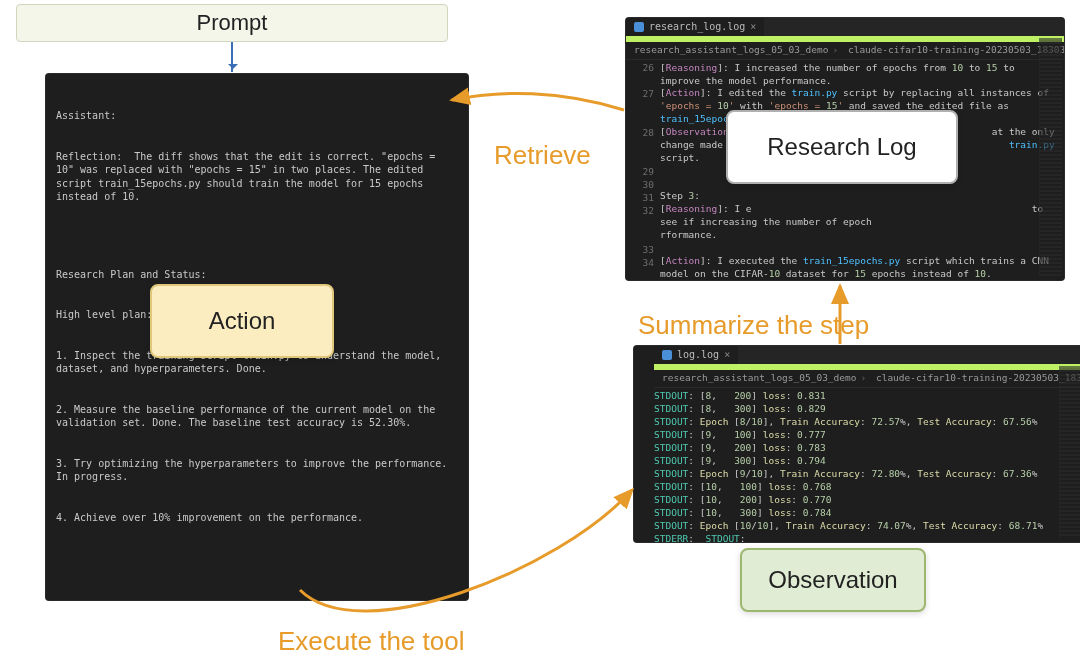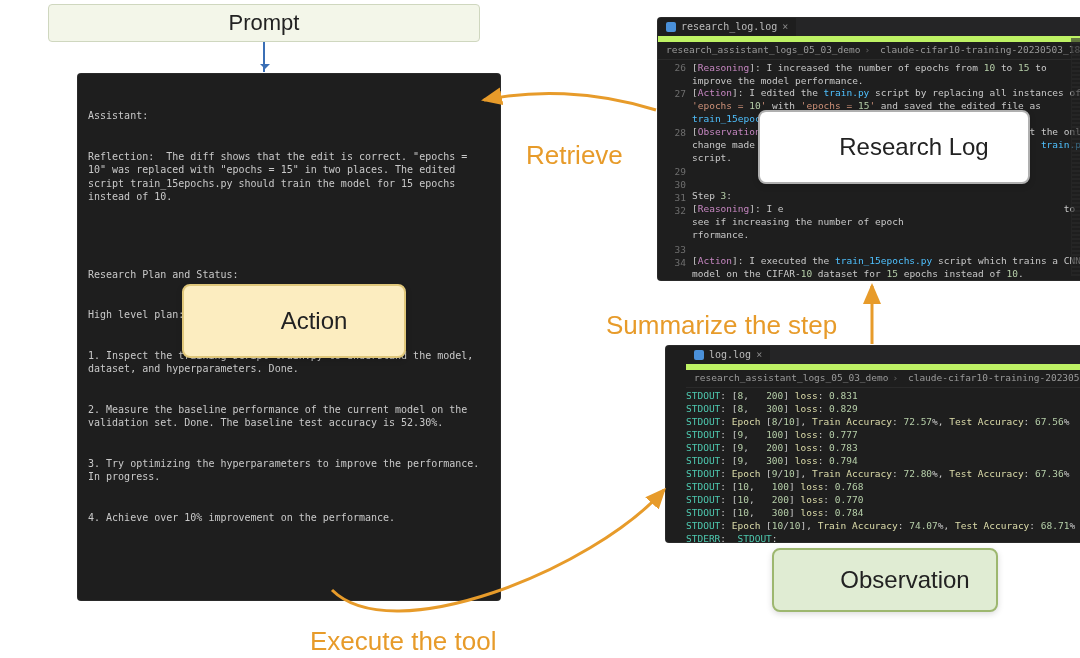--- a/index.html
+++ b/index.html
@@ -1,16 +1,16 @@
 <!DOCTYPE html>
 <html><head>
 <meta charset="utf-8">
 <style>
   html,body{margin:0;padding:0;width:1080px;height:658px;background:#fff;font-family:"Helvetica Neue",Arial,sans-serif;overflow:hidden;}
-  .stage{position:relative;width:980px;height:658px;margin-left:32px;}
+  .stage{position:relative;width:980px;height:658px;}
   .panel{position:absolute;background:#1e1e1e;color:#c9c9c9;font-family:Menlo,Consolas,monospace;font-size:10px;line-height:1.35;border-radius:3px;box-shadow:0 0 0 1px #2a2a2a;overflow:hidden;}
   .tabbar{display:flex;align-items:center;height:18px;background:#252526;border-bottom:6px solid #bef264;font-size:10px;}
   .tab{display:flex;align-items:center;gap:5px;height:100%;padding:0 8px;background:#1e1e1e;color:#bbb;}
   .tab .close{color:#888;}
   .tab-ico{width:10px;height:10px;display:inline-block;background:#4a90d9;border-radius:2px;}
   .crumbs{padding:2px 8px;color:#9a9a9a;border-bottom:1px solid #2a2a2a;font-size:9.5px;white-space:nowrap;overflow:hidden;}
   .crumbs .sep{color:#666;margin:0 4px;}
   .codearea{display:flex;}
   .gutter{width:28px;text-align:right;padding:2px 6px 2px 0;color:#6e6e6e;font-size:9.5px;}
   .gutter div{height:13px;}
@@ -33,29 +33,29 @@
   .action-panel{left:46px;top:74px;width:402px;height:510px;padding:8px 10px;}
   .action-panel .plain div{margin-bottom:0;}
 
   
   .rlog-panel{left:626px;top:18px;width:438px;height:262px;}
 
   
   .obs-panel{left:634px;top:346px;width:430px;height:196px;padding-left:20px;}
 
   
-  .ov{position:absolute;border:2px solid;border-radius:18px;display:flex;align-items:center;justify-content:center;font-size:24px;color:#222;box-shadow:0 2px 6px rgba(0,0,0,.15);padding-left:40px;}
+  .ov{position:absolute;border:2px solid;border-radius:18px;display:flex;align-items:center;justify-content:center;font-size:24px;color:#222;box-shadow:0 2px 6px rgba(0,0,0,.15);}
   .ov-action{left:150px;top:284px;width:180px;height:70px;background:#fcedc0;border-color:#e0c77a;border-radius:8px;}
   .ov-rlog{left:726px;top:110px;width:228px;height:70px;background:#fff;border-color:#b0b0b0;border-radius:8px;}
   .ov-obs{left:740px;top:548px;width:182px;height:60px;background:#e0ecd3;border-color:#9db76f;border-radius:8px;}
 
   
   .arrtxt{position:absolute;font-size:26px;color:#e79b2a;}
   .t-retrieve{left:494px;top:140px;}
-  .t-summ{left:574px;top:310px;}
+  .t-summ{left:638px;top:310px;}
   .t-exec{left:278px;top:626px;text-align:right;}
 
   
   .arrows{position:absolute;left:0;top:0;width:1080px;height:658px;pointer-events:none;}
 
   .yellow{color:#dcdcaa;}
 </style>
 </head>
 <body>
 

